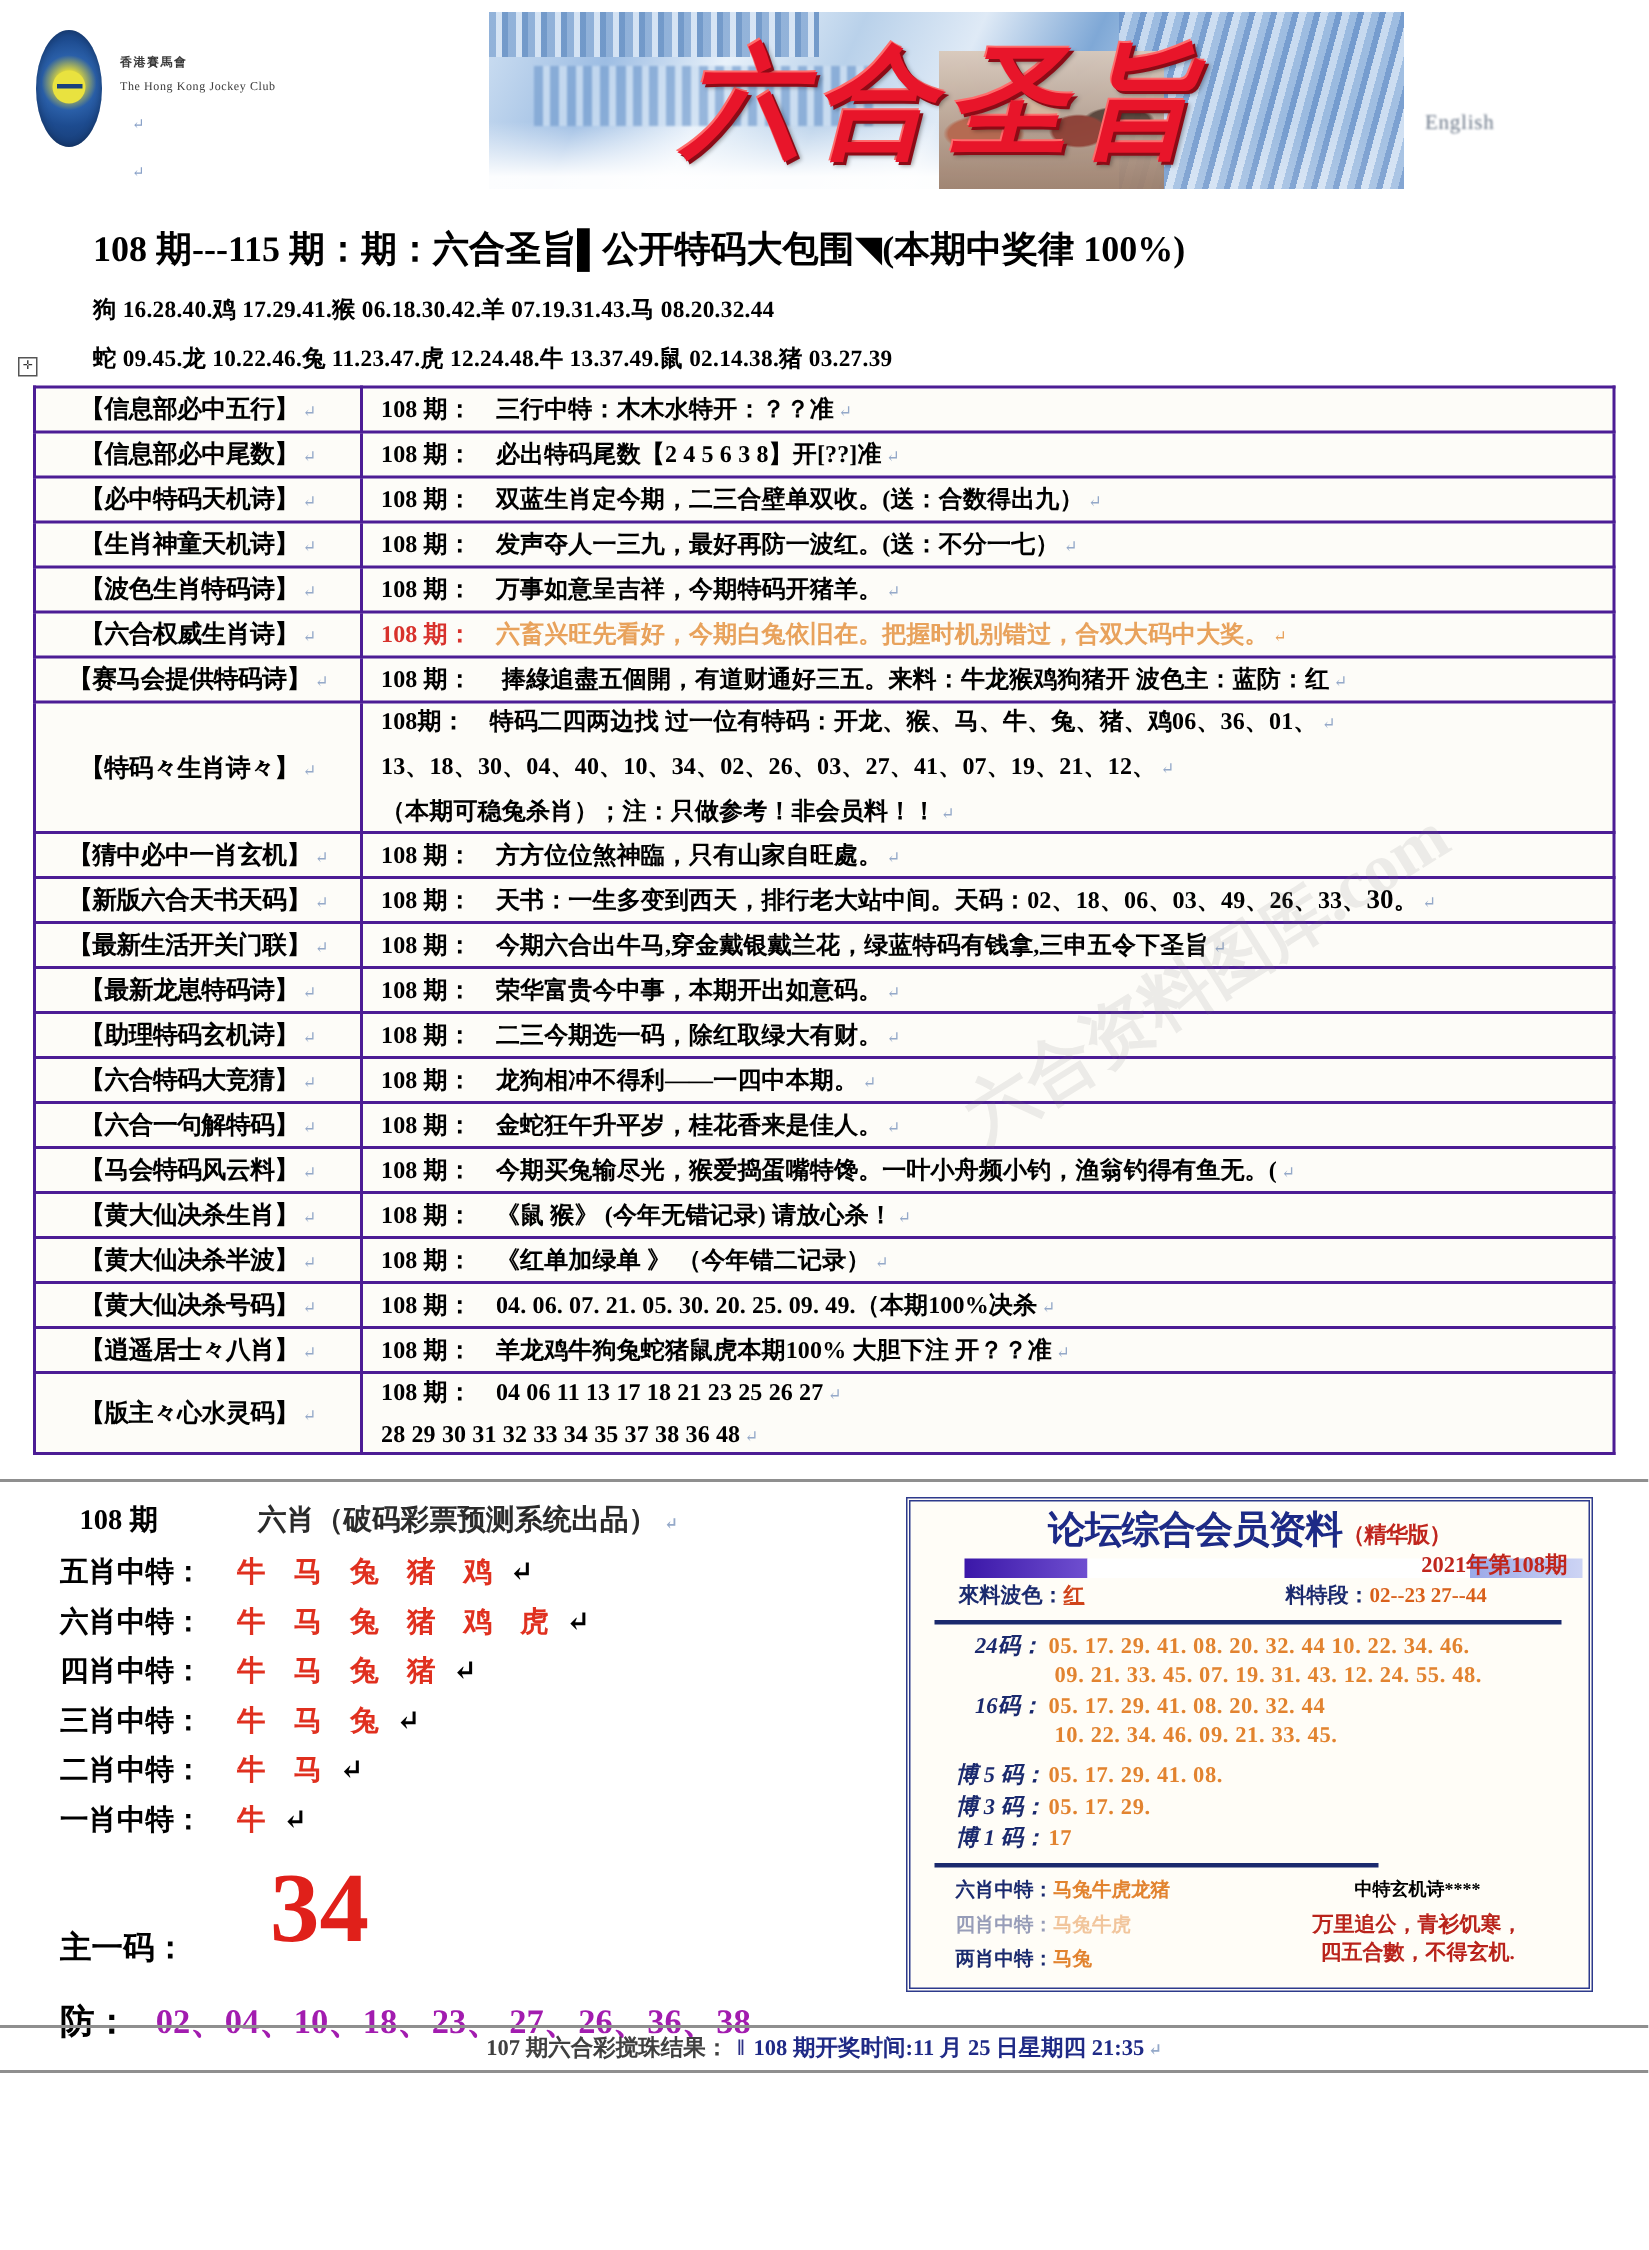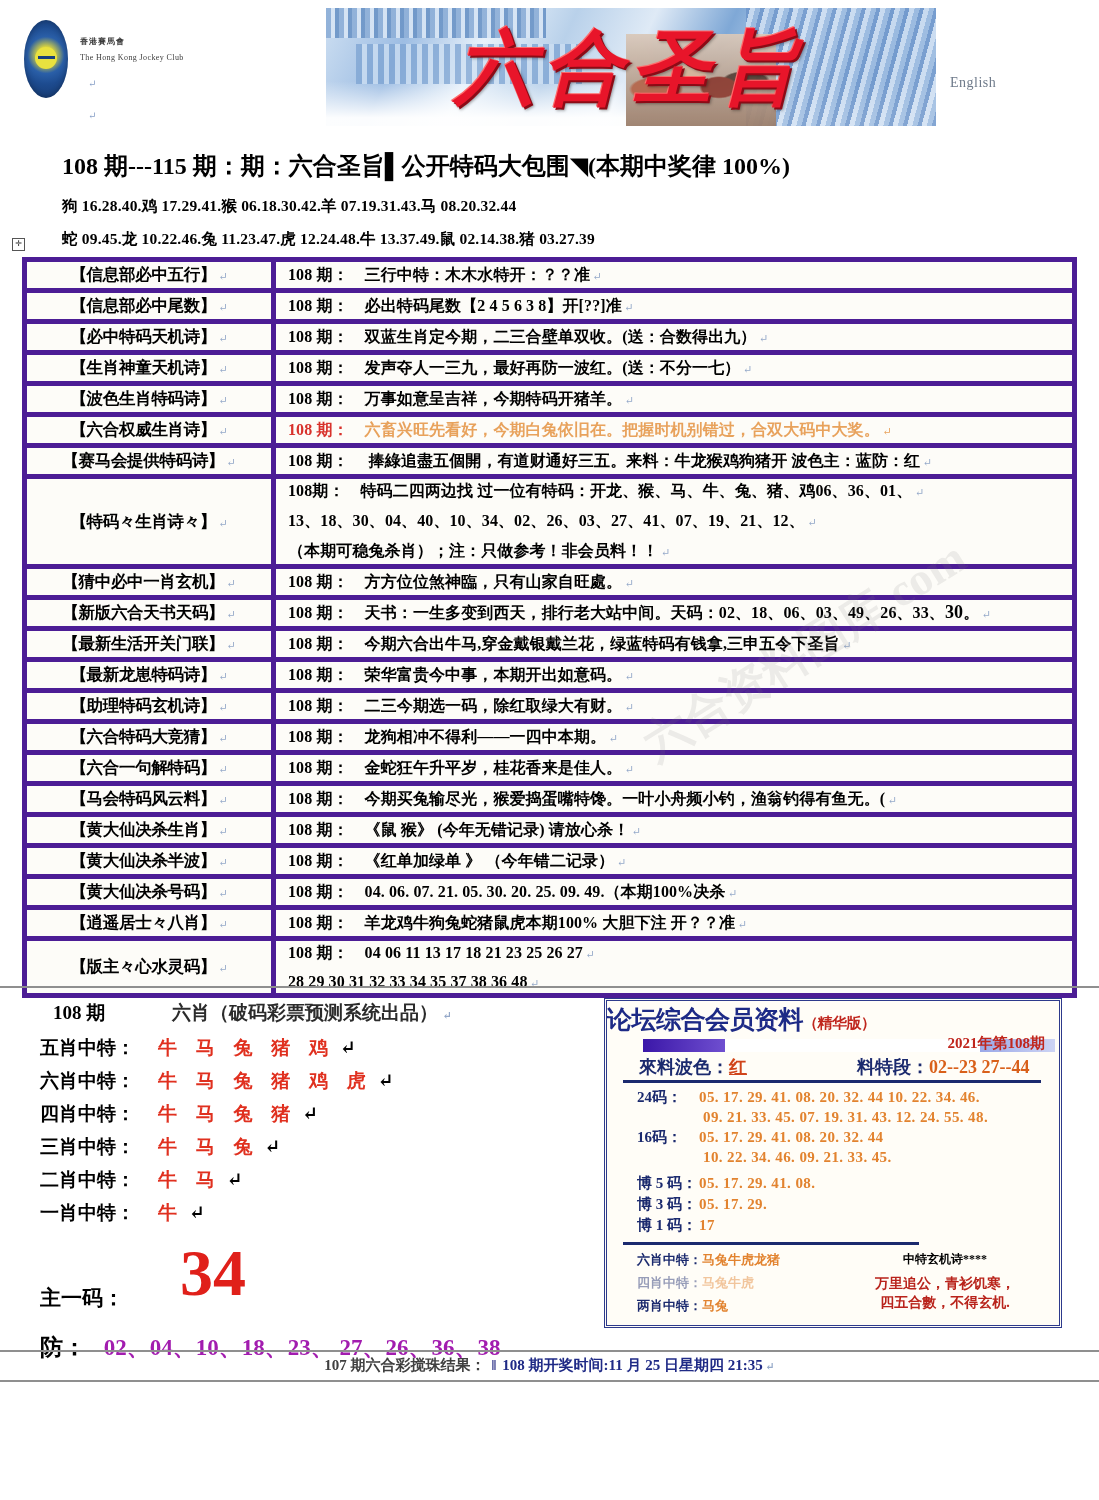--- a/index.html
+++ b/index.html
@@ -83,22 +83,22 @@
   .zodiac-lines{position:absolute;left:62px;top:196px;width:1010px;}
   .zl{font-size:15.5px;font-weight:bold;margin-bottom:12px;white-space:nowrap;letter-spacing:.2px;}
 
   
   .tbl{
     position:absolute;left:22px;top:257px;width:1055px;
     border-collapse:collapse;
     background:#fbfaf6;
   }
   .tbl td{
-    border:5px solid #4c1d95;
-    padding:2px 16px;
+    border:2px solid #4c1d95;
+    padding:2px 2px;
     vertical-align:middle;
     background:#fdfcf8;
   }
   .tbl td.lbl{
     width:212px;
     text-align:center;
     font-size:16.5px;font-weight:bold;
     white-space:nowrap;
     letter-spacing:-.3px;
   }
@@ -136,38 +136,38 @@
   .fangrow{font-size:23px;font-weight:bold;white-space:nowrap;margin-top:6px;}
   .fangrow .flabel{margin-right:12px;}
   .fangrow .fvals{color:#a21caf;}
 
   
   .infobox{
     position:absolute;left:604px;top:8px;width:458px;height:330px;
     border:3px double #2d3a8c;background:#fffdf7;box-sizing:border-box;
   }
   .ib-title{
-    margin-top:2px;font-size:25px;font-weight:bold;color:#1d2a86;
+    text-align:center;margin-top:2px;font-size:25px;font-weight:bold;color:#1d2a86;
     white-space:nowrap;letter-spacing:-.5px;
   }
   .ib-title .sub{font-size:15px;color:#c0261d;}
   .ib-bar{position:relative;height:17px;margin:1px 10px 0 10px;}
   .ib-bar .b1{position:absolute;left:26px;top:2px;width:82px;height:13px;background:linear-gradient(90deg,#3b17a8,#6f4fd0);}
   .ib-bar .b2{position:absolute;left:108px;top:2px;width:255px;height:13px;background:#ffffff;}
   .ib-bar .b3{position:absolute;left:363px;top:2px;width:75px;height:13px;background:linear-gradient(90deg,#9aa8e8,#cdd4f4);}
   .ib-year{position:absolute;right:4px;top:-3px;font-size:15px;font-weight:bold;color:#c0261d;white-space:nowrap;}
-  .ib-line2{position:relative;height:22px;margin:1px 10px 0 10px;font-size:18px;font-weight:bold;color:#1b2a6e;}
+  .ib-line2{position:relative;height:22px;margin:1px 10px 0 10px;font-size:14px;font-weight:bold;color:#1b2a6e;}
   .ib-line2 .left{position:absolute;left:22px;top:0;white-space:nowrap;}
   .ib-line2 .left u{color:#d0441a;}
   .ib-line2 .right{position:absolute;left:240px;top:0;white-space:nowrap;}
   .ib-line2 .right .nums{color:#d9601a;font-weight:bold;}
   .ib-hr{height:3px;background:#1b2a6e;margin:3px 18px 5px 16px;}
   .codeblk{margin:0 0 0 30px;font-size:15px;color:#1b2a6e;font-weight:bold;}
   .coderow{white-space:nowrap;margin-bottom:2px;}
-  .coderow .ck{display:inline-block;width:58px;margin-right:4px;}
+  .coderow .ck{display:inline-block;width:58px;text-align:right;margin-right:4px;font-style:italic;}
   .coderow .cv{color:#e2832f;letter-spacing:.4px;}
   .coderow .cv2{color:#e2832f;letter-spacing:.4px;margin-left:66px;display:inline-block;}
   .ib-hr2{height:3px;background:#1b2a6e;margin:7px 140px 6px 16px;}
   .ib-foot{position:relative;height:78px;}
   .ib-foot .lz{position:absolute;left:30px;top:0;font-size:13px;font-weight:bold;color:#1b2a6e;}
   .ib-foot .lz div{margin-bottom:5px;white-space:nowrap;}
   .ib-foot .lz .zv{color:#e2832f;}
   .ib-foot .lz .fade{opacity:.45;}
   .ib-foot .rz{position:absolute;left:268px;top:0;text-align:center;}
   .ib-foot .rz .rt{font-size:12px;font-weight:bold;color:#000000;white-space:nowrap;}

